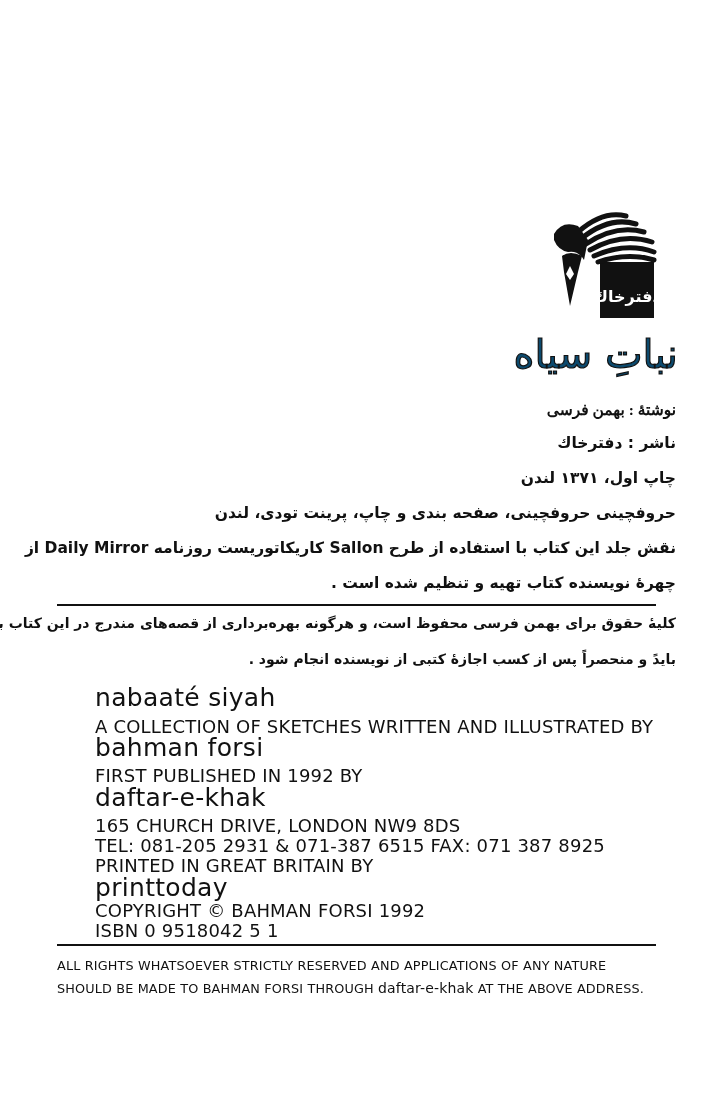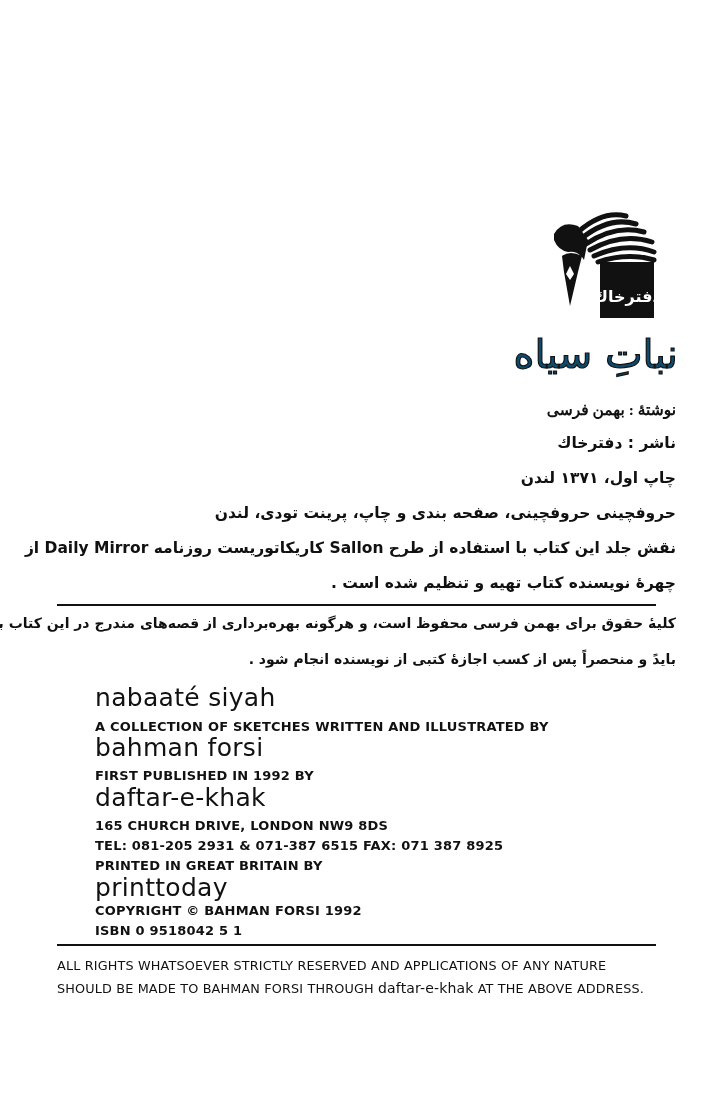--- a/index.html
+++ b/index.html
@@ -11,21 +11,21 @@
               color: #0c4a6e; -webkit-text-stroke: 1.2px #111; letter-spacing: 1px; }
 
   .fa-block { position: absolute; right: 42px; direction: rtl; text-align: right; font-family: "DejaVu Sans", sans-serif; font-weight: bold; }
   .fa-line { font-size: 15.5px; line-height: 20px; white-space: nowrap; }
   .fa-line-sm { font-size: 14px; line-height: 18px; white-space: nowrap; }
 
   .rule { position: absolute; left: 57px; width: 599px; height: 2px; background: #111; }
 
   .en { position: absolute; left: 57px; font-family: "DejaVu Sans", sans-serif; white-space: nowrap; margin-left: 38px; }
   .en-big { font-size: 25px; line-height: 28px; letter-spacing: 0.3px; }
-  .en-cap { font-size: 13px; line-height: 16px; letter-spacing: 0.2px; font-weight: bold; }
+  .en-cap { font-size: 18px; line-height: 16px; letter-spacing: 0.2px; }
   .en-rights { position: absolute; left: 57px; width: 605px; font-family: "DejaVu Sans", sans-serif; font-size: 12.8px; line-height: 22px; letter-spacing: 0.15px; }
   .en-rights .mixed { font-size: 14px; }
 </style>
 </head>
 <body>
 
 <div class="logo">
   <svg width="110" height="110" viewBox="0 0 110 110">
 
     <rect x="52" y="52" width="54" height="56" fill="#111"></rect>

